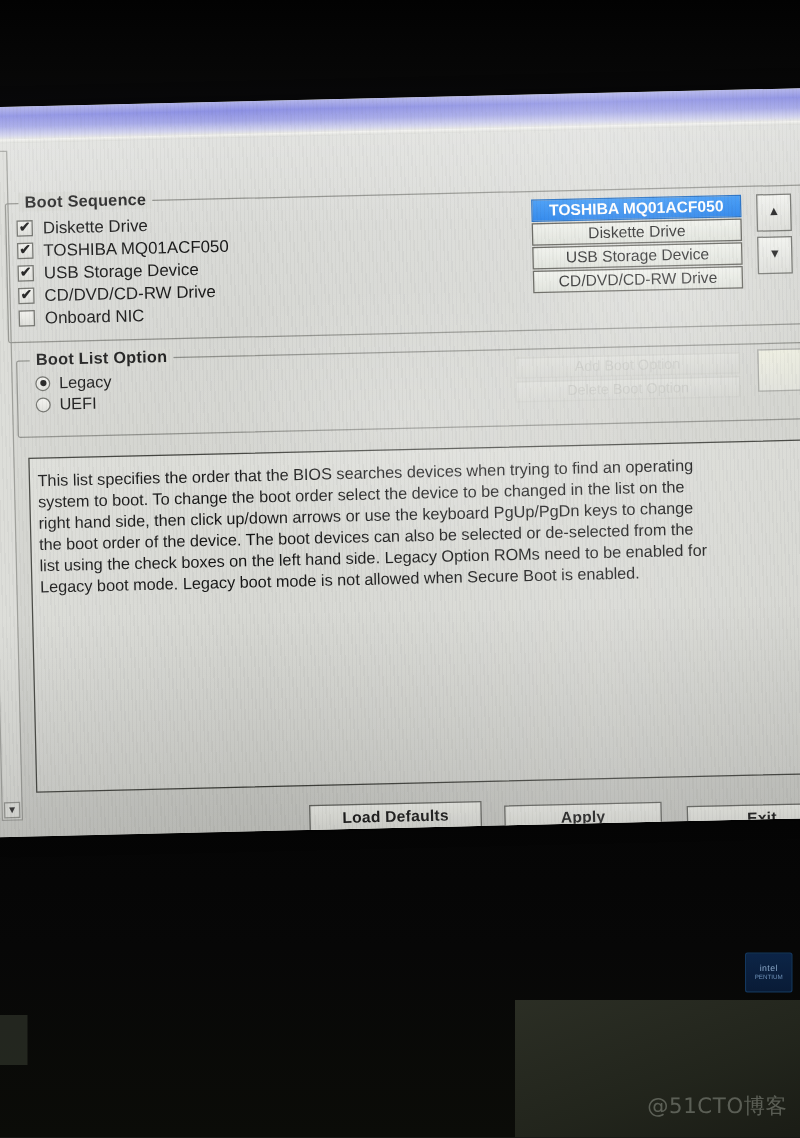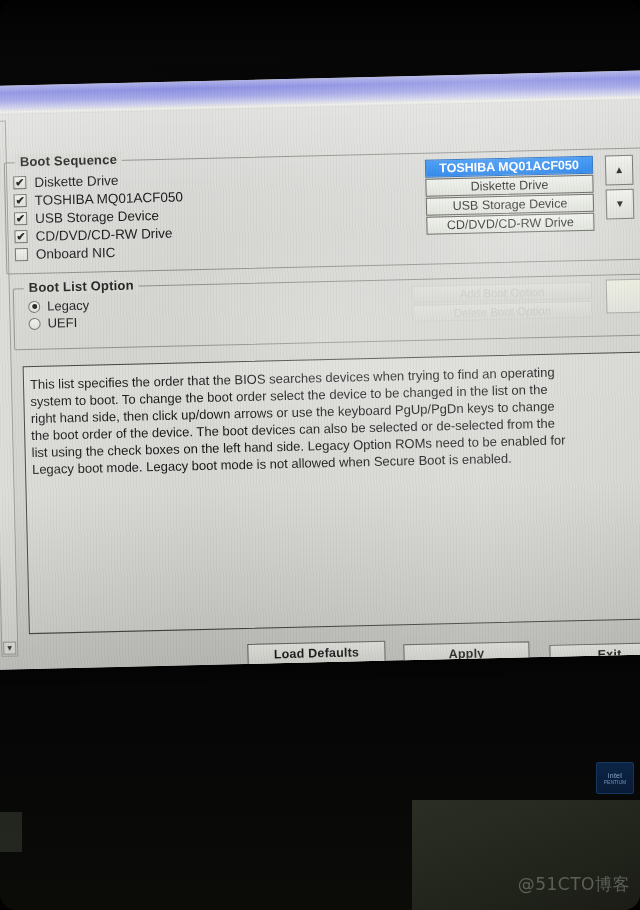--- a/index.html
+++ b/index.html
@@ -9,21 +9,20 @@
     overflow: hidden;
     font-family: "Liberation Sans", sans-serif;
   }
 
   #photo {
     position: absolute;
     inset: 0;
     width: 640px; height: 910px;
     background: #050505;
     overflow: hidden;
-    border-radius: 16px;
   }
 
   
   .bezel-top {
     position: absolute; left: 0; top: 0; width: 640px; height: 100px;
     background: linear-gradient(180deg,#020202 0%,#070707 60%,#0a0a0d 100%);
   }
   .bezel-bottom {
     position: absolute; left: 0; top: 655px; width: 640px; height: 255px;
     background: linear-gradient(180deg,#050505 0%,#070707 40%,#0b0c08 100%);

